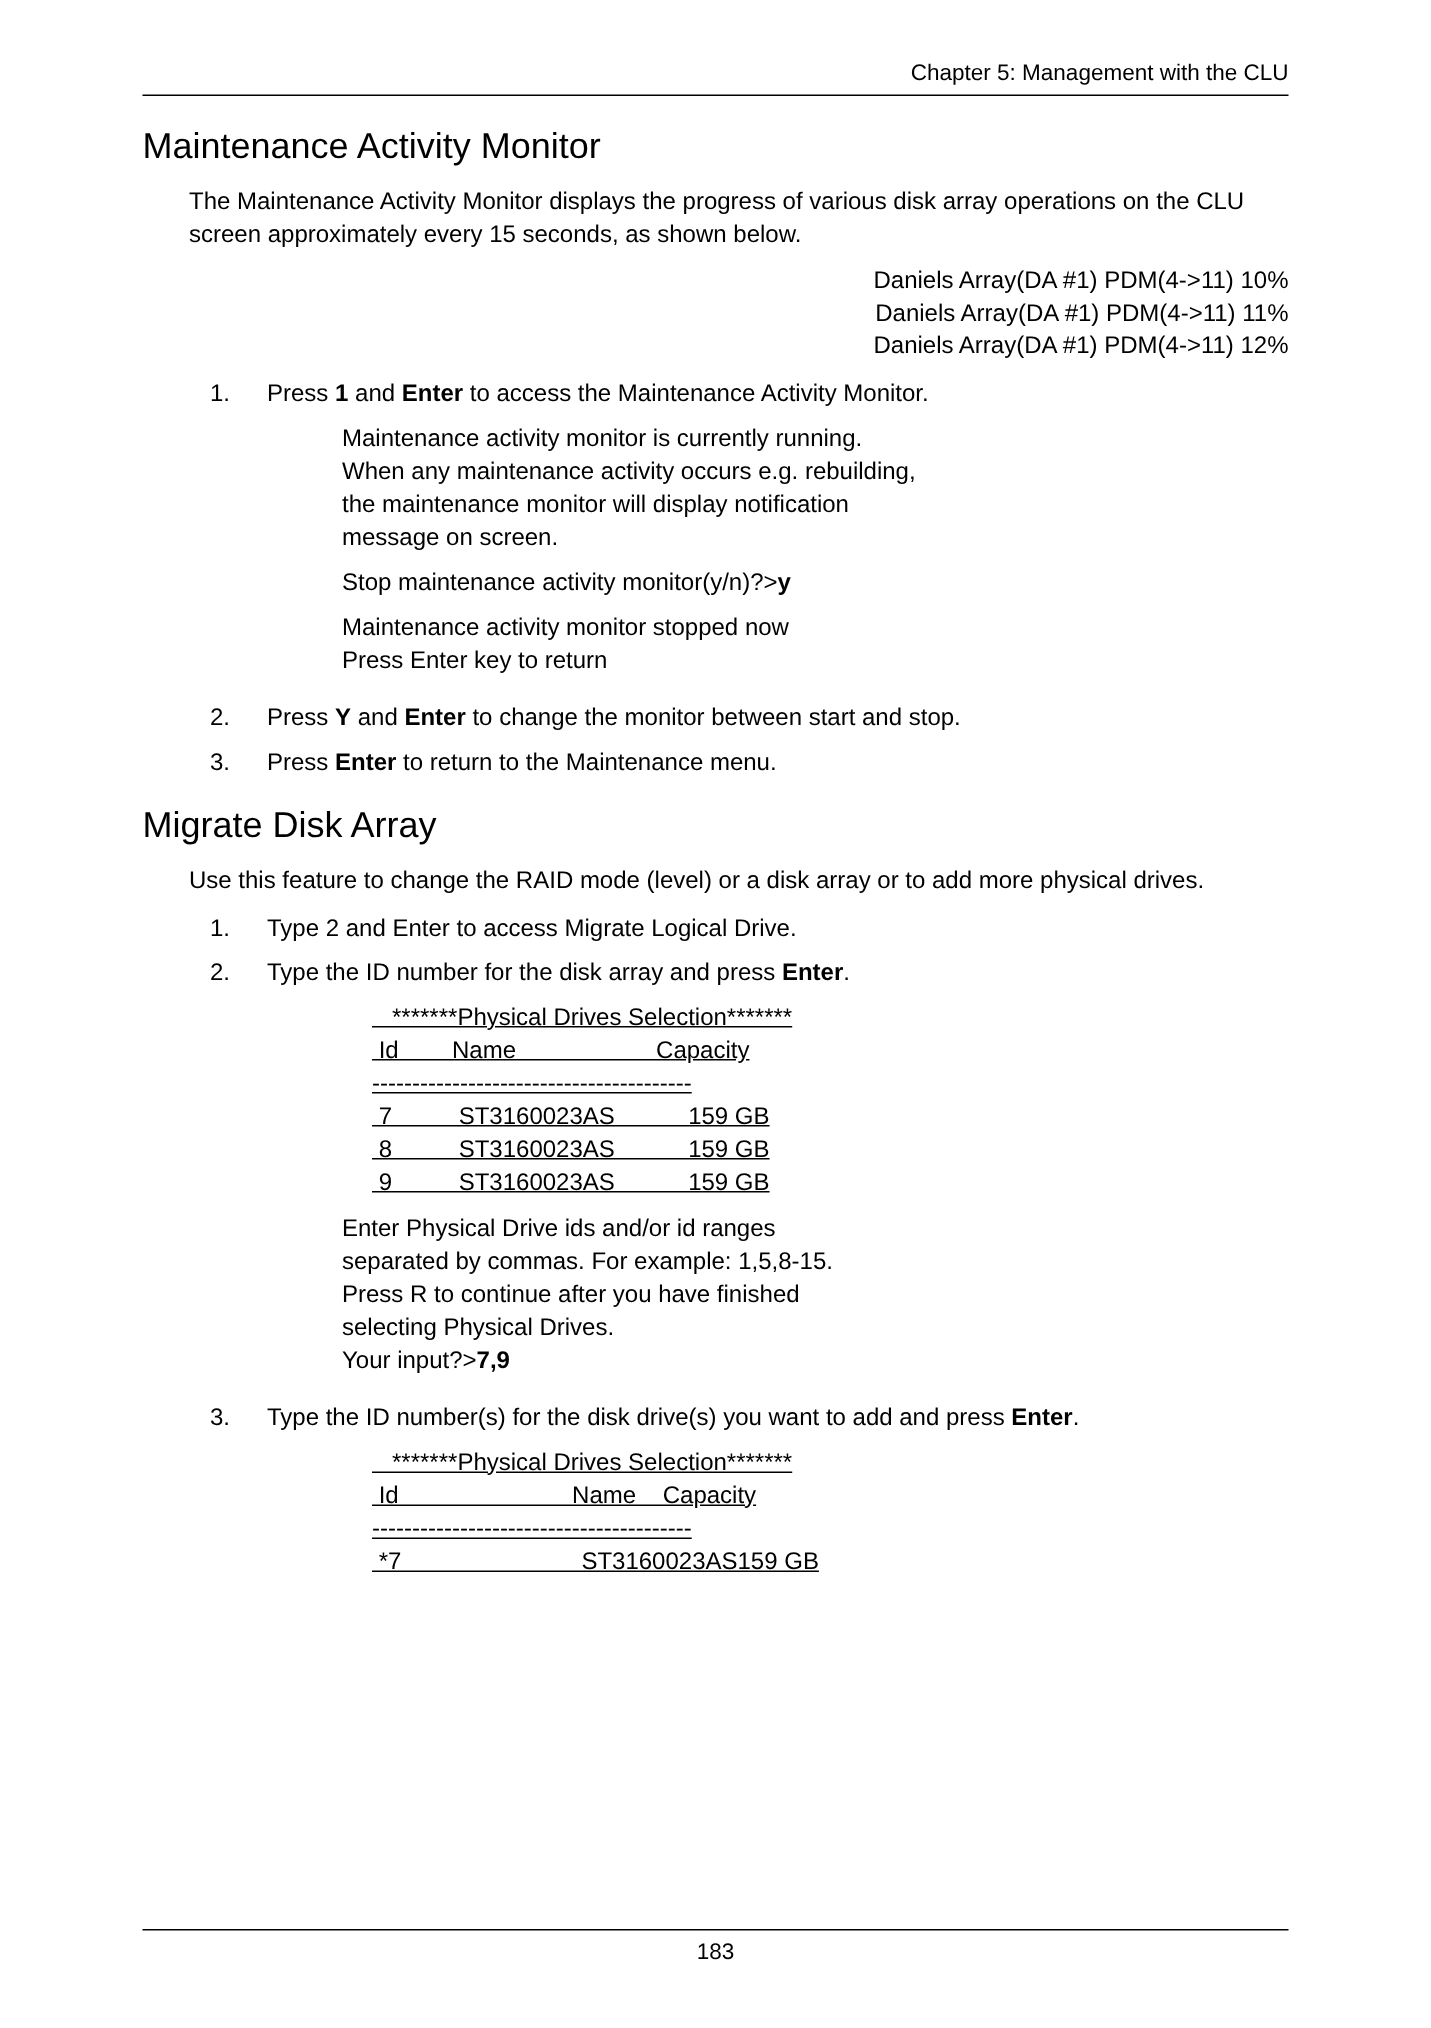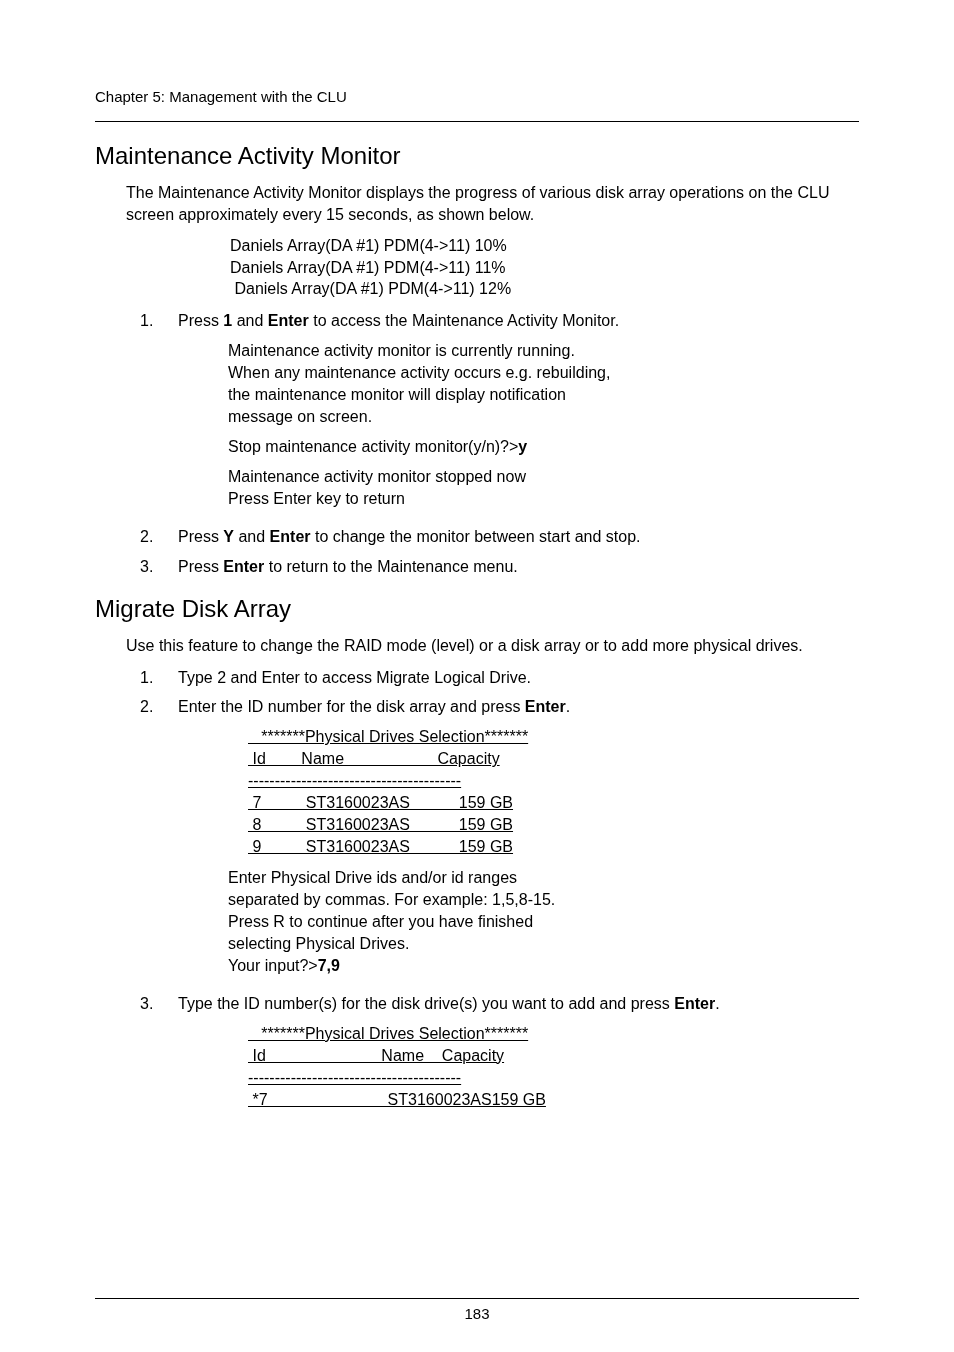--- a/index.html
+++ b/index.html
@@ -7,45 +7,45 @@
     font-family: Arial, Helvetica, sans-serif;
     width: 954px;
     height: 1352px;
     background: #fff;
     color: #000;
     padding: 40px 95px 30px 95px;
     position: relative;
   }
   .header-line {
     font-size: 15px;
-    padding-bottom: 16px;
+    text-align: right;
+    padding-bottom: 6px;
     border-bottom: 1.5px solid #000;
     margin-bottom: 20px;
-    margin-top: 48px;
   }
   .h2 {
     font-size: 24px;
     font-weight: normal;
     margin-bottom: 12px;
   }
   .para {
     font-size: 16px;
     line-height: 1.35;
     margin-left: 31px;
     margin-bottom: 10px;
   }
   .mono-block {
     font-family: Tahoma, Verdana, sans-serif;
     font-size: 16px;
     line-height: 1.35;
     margin-left: 95px;
     margin-bottom: 10px;
   }
   .mono-block.indent2 { margin-left: 135px; }
-  .mono-block .ln { display: block; white-space: pre; }
+  .mono-block .ln { display: block; white-space: pre; text-align: right; }
   ol.steps {
     list-style: none;
     margin-left: 45px;
     font-size: 16px;
     line-height: 1.35;
   }
   ol.steps > li {
     display: flex;
     margin-bottom: 8px;
   }
@@ -59,21 +59,21 @@
     font-size: 16px;
     line-height: 1.38;
     margin-left: 50px;
     margin-top: 8px;
     margin-bottom: 8px;
   }
   .sub-mono .ln { display: block; white-space: pre; }
   .sub-mono.center-block { margin-left: 70px; text-decoration: underline; }
   .footer {
     position: absolute;
-    bottom: 30px;
+    bottom: 42px;
     left: 95px;
     right: 95px;
     border-top: 1.5px solid #000;
     text-align: center;
     font-size: 15px;
     padding-top: 6px;
   }
   b { font-weight: bold; }
 </style>
 </head>
@@ -128,21 +128,21 @@
 <div class="para">Use this feature to change the RAID mode (level) or a disk array or to add more physical drives.</div>
 
 <ol class="steps">
   <li>
     <span class="num">1.</span>
     <span class="body">Type 2 and Enter to access Migrate Logical Drive.</span>
   </li>
   <li>
     <span class="num">2.</span>
     <span class="body">
-      <span>Enter the ID number for the disk array and press </span><b>Enter</b><span>.</span>
+      <span>Type the ID number for the disk array and press </span><b>Enter</b><span>.</span>
       <div class="sub-mono center-block">
         <span class="ln">   *******Physical Drives Selection*******</span>
         <span class="ln"> Id        Name                     Capacity</span>
         <span class="ln">----------------------------------------</span>
         <span class="ln"> 7          ST3160023AS           159 GB</span>
         <span class="ln"> 8          ST3160023AS           159 GB</span>
         <span class="ln"> 9          ST3160023AS           159 GB</span>
       </div>
       <div class="sub-mono">
         <span class="ln">Enter Physical Drive ids and/or id ranges</span>

